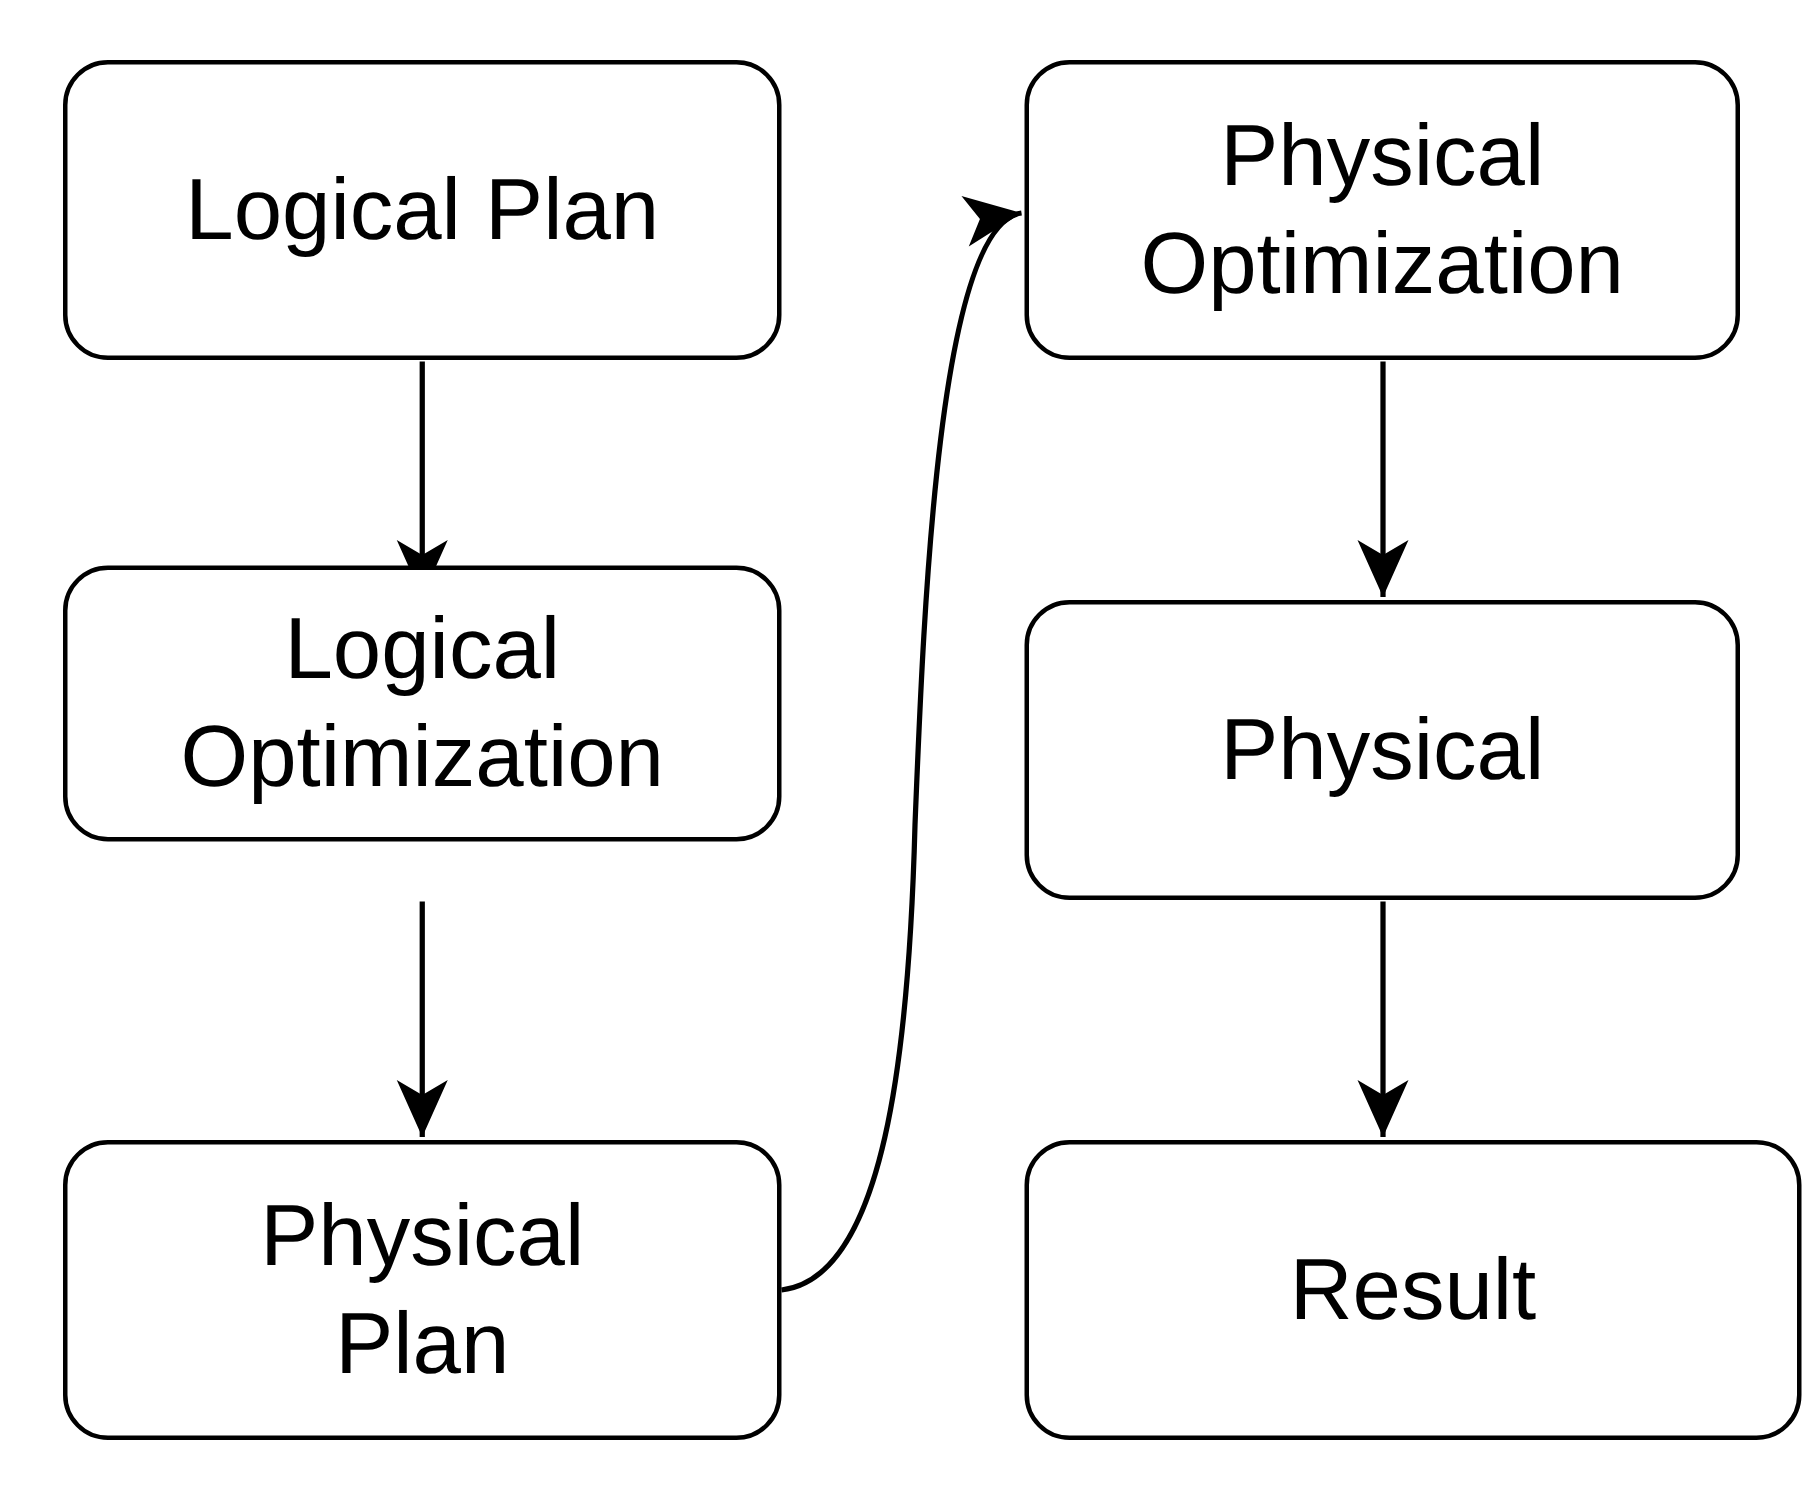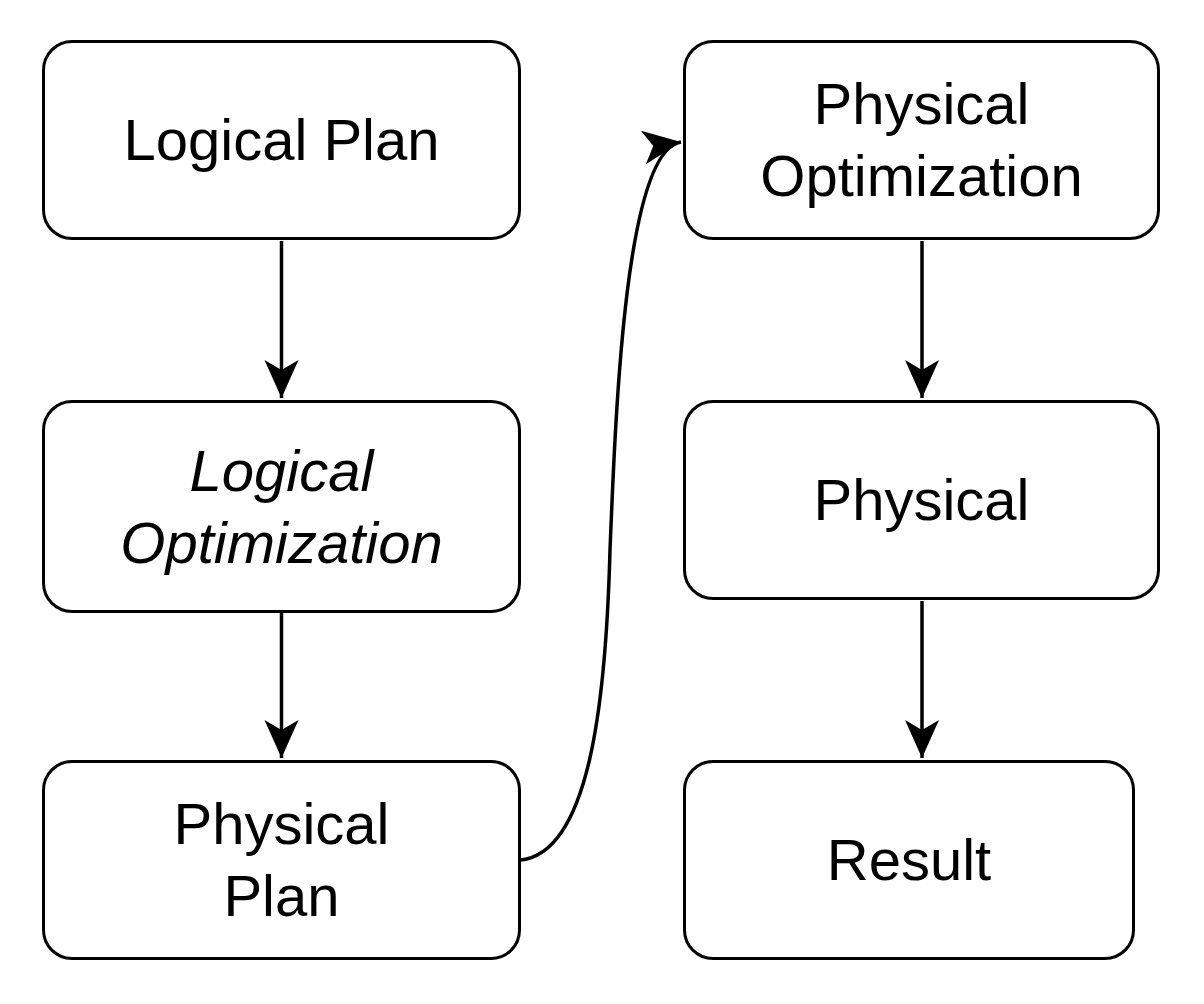--- a/index.html
+++ b/index.html
@@ -32,25 +32,25 @@
     display: flex;
     align-items: center;
     justify-content: center;
     text-align: center;
     color: #000000;
     font-size: 58px;
     line-height: 1.24;
     white-space: pre-line;
   }
   .n-logical-plan          { left: 42px;  top: 40px;  width: 479px; height: 200px; }
-  .n-logical-optimization  { left: 42px;  top: 400px; width: 479px; height: 213px; font-style: italic; }
+  .n-logical-optimization  { left: 42px;  top: 377px; width: 479px; height: 184px; }
   .n-physical-plan         { left: 42px;  top: 760px; width: 479px; height: 200px; }
   .n-physical-optimization { left: 683px; top: 40px;  width: 477px; height: 200px; }
   .n-execute               { left: 683px; top: 400px; width: 477px; height: 200px; }
-  .n-result                { left: 683px; top: 760px; width: 452px; height: 200px; }
+  .n-result                { left: 683px; top: 760px; width: 518px; height: 200px; }
   .edge {
     fill: none;
     stroke: #000000;
     stroke-width: 3.5px;
   }
 </style>
 </head>
 <body>
 
 <div class="canvas">

